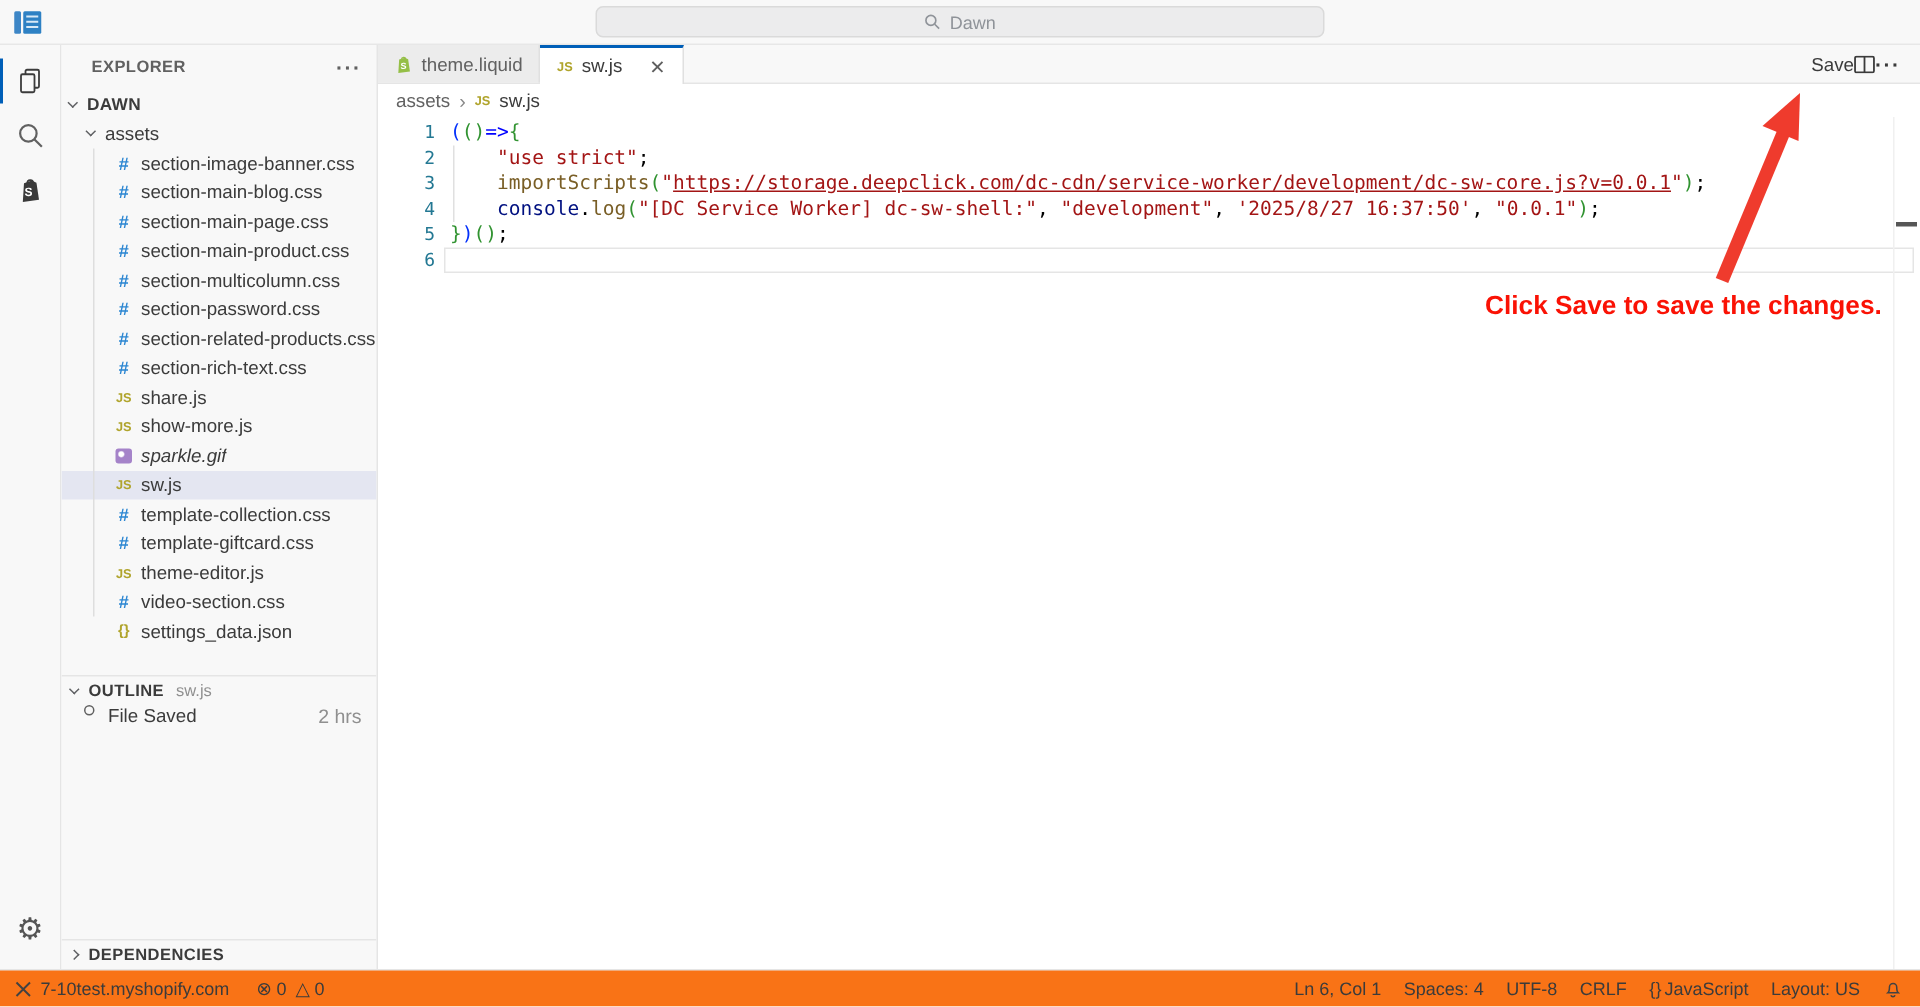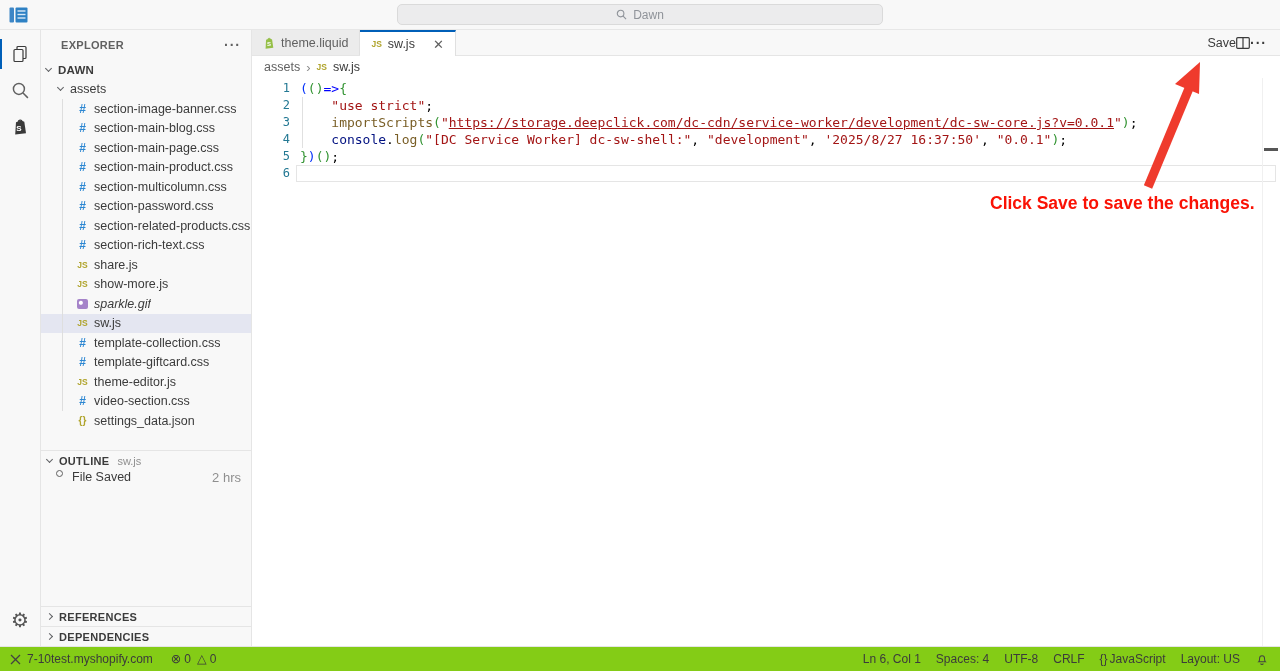--- a/index.html
+++ b/index.html
@@ -88,21 +88,21 @@
   .indent-guide{position:absolute;left:50px;top:19px;width:1px;height:51px;background:#e0e0e0}
   .cur-line{position:absolute;left:44px;right:4px;top:87px;height:17px;border:1px solid #e5e5e5;pointer-events:none}
   .overview{position:absolute;right:0;top:0;bottom:0;width:18px;border-left:1px solid #f0f0f0}
   .cursor-marker{position:absolute;right:2px;top:70px;width:14px;height:3px;background:#565656}
 
   .anno-svg{position:absolute;left:0;top:0;width:100%;height:100%;pointer-events:none;z-index:5}
   .callout{position:absolute;left:738px;top:163px;z-index:5;font-size:17.5px;font-weight:700;
     color:#fa1205;pointer-events:none;white-space:nowrap}
 
   
-  .statusbar{height:25px;flex:none;background:#84cc16;border-top:1px solid #e5e5e5;
+  .statusbar{height:25px;flex:none;background:#f97316;border-top:1px solid #e5e5e5;
     display:flex;align-items:center;padding:0 12px 0 10px;font-size:12px;color:#3b3b3b;gap:18px}
   .sb-group{display:flex;align-items:center;gap:6px;cursor:pointer}
   .sb-right{margin-left:auto;display:flex;align-items:center;gap:15px}
   .sb-item{cursor:pointer;white-space:nowrap}
   .probchip{display:flex;align-items:center;gap:3px}
   .glyph{font-size:12.5px;line-height:1}
   .curly{font-weight:400;font-size:12px;margin-right:2px}
 </style>
 </head>
 <body>
@@ -248,24 +248,20 @@
       <div class="tl-item">
         <span class="tl-dot"></span>
         <span>File Saved</span>
         <span class="tl-time">2 hrs</span>
       </div>
 
       <div class="sb-spacer"></div>
 
       <div class="ph">
         <span class="chev right"></span>
-        <span>REFERENCES</span>
-      </div>
-      <div class="ph">
-        <span class="chev right"></span>
         <span>DEPENDENCIES</span>
       </div>
     </div>
 
     <div class="editor">
       <div class="tabstrip">
         <div class="tab">
           <svg width="12" height="14" viewBox="0 0 14 16">
             <path d="M3.6 4.2 L8 2.8 L10.6 4 L12 13.4 L3 14.6 Z" fill="#95bf47"></path>
             <path d="M5.5 4 c0-1.9 3-2.1 3.2-.3" fill="none" stroke="#95bf47" stroke-width="1"></path>

